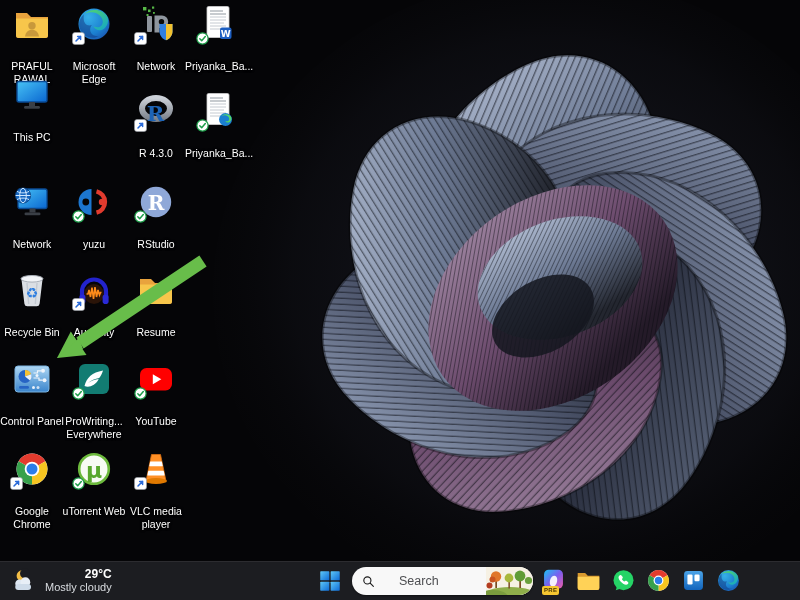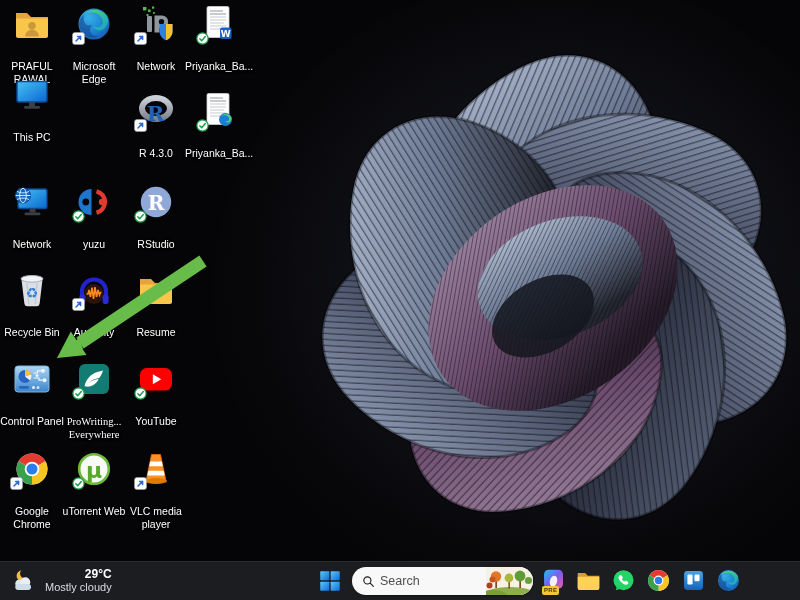--- a/index.html
+++ b/index.html
@@ -22,21 +22,21 @@
   .w-icon{width:30px;height:30px}.w-icon svg{width:100%;height:100%}
   .w-temp{font-size:12px;font-weight:700;color:#fff;text-align:right;line-height:13px}
   .w-cond{font-size:11px;color:#d9dce0;line-height:13px;text-align:left}
   .start-button{position:absolute;left:317px;top:6px;width:26px;height:26px;background:none;
       border:none;padding:0;cursor:pointer}
   .start-button svg{width:100%;height:100%}
   .search-box{position:absolute;left:352px;top:5px;width:181px;height:28px;background:#f8f8f8;
       border-radius:14px;display:flex;align-items:center;padding-left:9px;box-sizing:border-box;
       overflow:hidden;cursor:pointer;box-shadow:0 1px 2px rgba(0,0,0,.4)}
   .search-icon{width:15px;height:15px;flex:0 0 auto}.search-icon svg{width:100%;height:100%}
-  .search-text{color:#4e4f52;font-size:12.5px;margin-left:4px;flex:1 1 auto;text-align:left}
+  .search-text{color:#4e4f52;font-size:12.5px;margin-left:23px;flex:1 1 auto;text-align:left}
   .search-art{width:47px;height:28px;flex:0 0 auto}.search-art svg{width:100%;height:100%}
   #pinned-apps{position:absolute;left:540px;top:5px;display:flex;gap:8px}
   .tb-app{position:relative;width:27px;height:27px;background:none;border:none;padding:0;cursor:pointer}
   .tb-app svg{width:100%;height:100%;display:block}
   .app-badge{position:absolute;left:2px;bottom:-1px;background:#f5c631;color:#4a3800;
       font-size:6px;font-weight:700;padding:1px 2px;border-radius:2px;line-height:7px;
       letter-spacing:.3px}
 </style>
 </head>
 <body>
@@ -402,21 +402,21 @@
           </g>
           <rect x="7" y="27" width="10" height="2.8" rx="1.4" fill="#2764c4"></rect>
           <circle cx="21.5" cy="28.4" r="1.5" fill="#eaf1f9"></circle>
           <circle cx="26" cy="28.4" r="1.5" fill="#cfe0f2"></circle>
         </svg>
       </div>
       <div class="icon-label">
         <div>Control Panel</div>
       </div>
     </div>
-    <div class="icon-cell" style="left: 63px; top: 359px; font-family: Liberation Serif, serif;">
+    <div class="icon-cell" style="left: 63px; top: 359px;">
       <div class="icon-box">
         <svg viewBox="0 0 40 40">
           <rect x="5" y="5" width="30" height="30" rx="6" fill="#127c72"></rect>
           <path d="M10.5 27c2.2-8.5 7.5-13.6 18.5-15.6-1 3.2-2.2 5.5-3.8 7.5-4.2.6-8.2 2.2-11.2 5.2 3.2-2.2 7.2-3.7 10.7-4-1.1 2.4-2.7 4.3-4.9 5.7-3.5 2.3-7 2.3-9.3 1.2z" fill="#fff"></path>
         </svg>
         <span class="badge">
           <svg viewBox="0 0 13 13">
             <circle cx="6.5" cy="6.5" r="5.6" fill="#fff" stroke="#1e9e4a" stroke-width="1.2"></circle>
             <path d="M3.8 6.8l1.9 1.9 3.6-4.2" stroke="#1e9e4a" stroke-width="1.5" fill="none" stroke-linecap="round" stroke-linejoin="round"></path>
           </svg>

